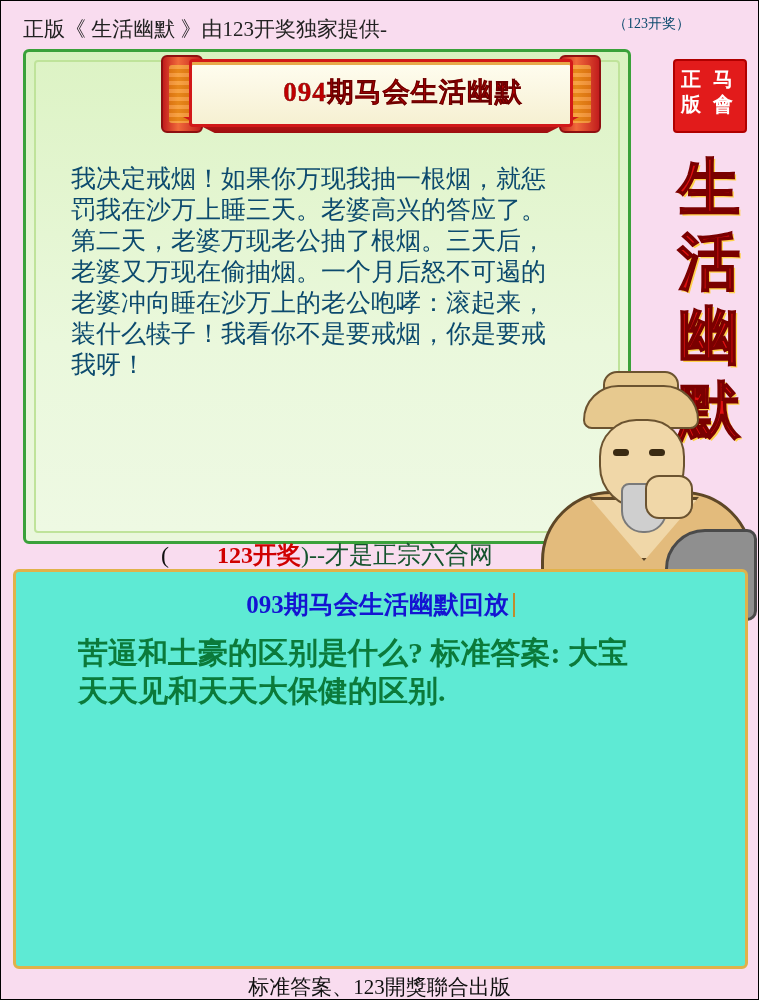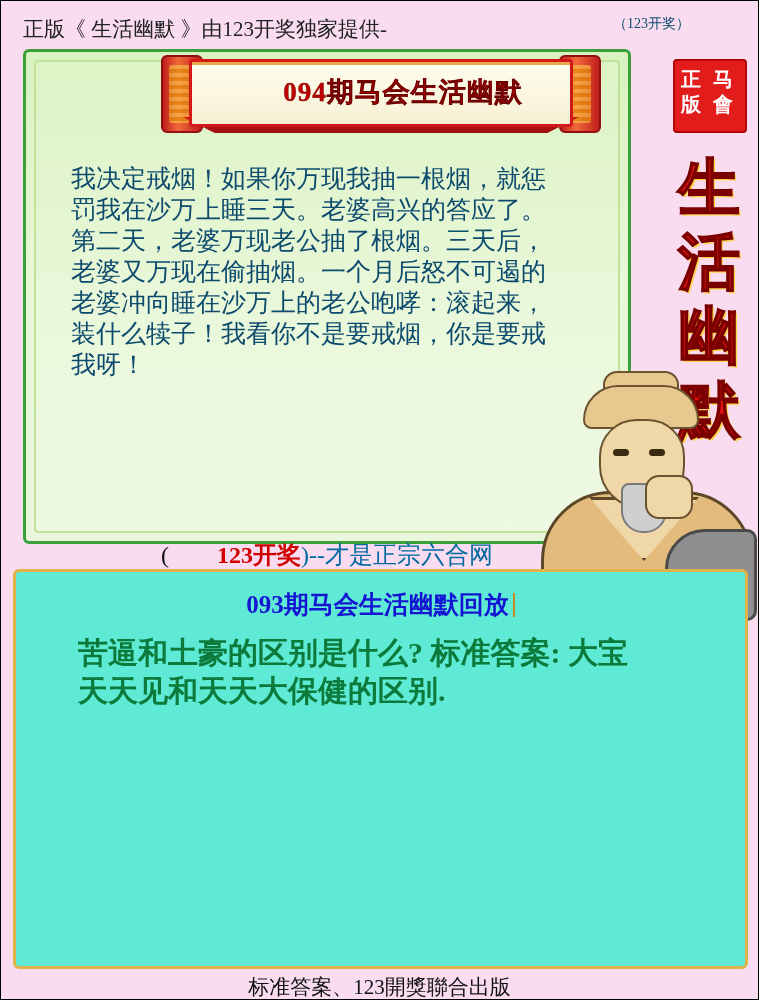--- a/index.html
+++ b/index.html
@@ -98,21 +98,21 @@
   }
 
   
   .green-foot{
     position:absolute;left:22px;top:538px;width:608px;text-align:center;
     font-size:24px;font-family:"Liberation Serif","DejaVu Serif",serif;
     white-space:nowrap;
   }
   .green-foot .paren{color:#111;}
   .green-foot .num{color:#d00000;font-weight:bold;margin-left:48px;}
-  .green-foot .tail{color:#0369a1;}
+  .green-foot .tail{color:#14532d;}
 
   
   .stamp{
     position:absolute;left:672px;top:58px;width:70px;height:70px;
     background:#e21b1b;border:2px solid #b00000;border-radius:4px;
     color:#fff;font-family:"Liberation Serif","DejaVu Serif",serif;
     font-weight:bold;
   }
   .stamp span{
     position:absolute;font-size:20px;line-height:20px;

